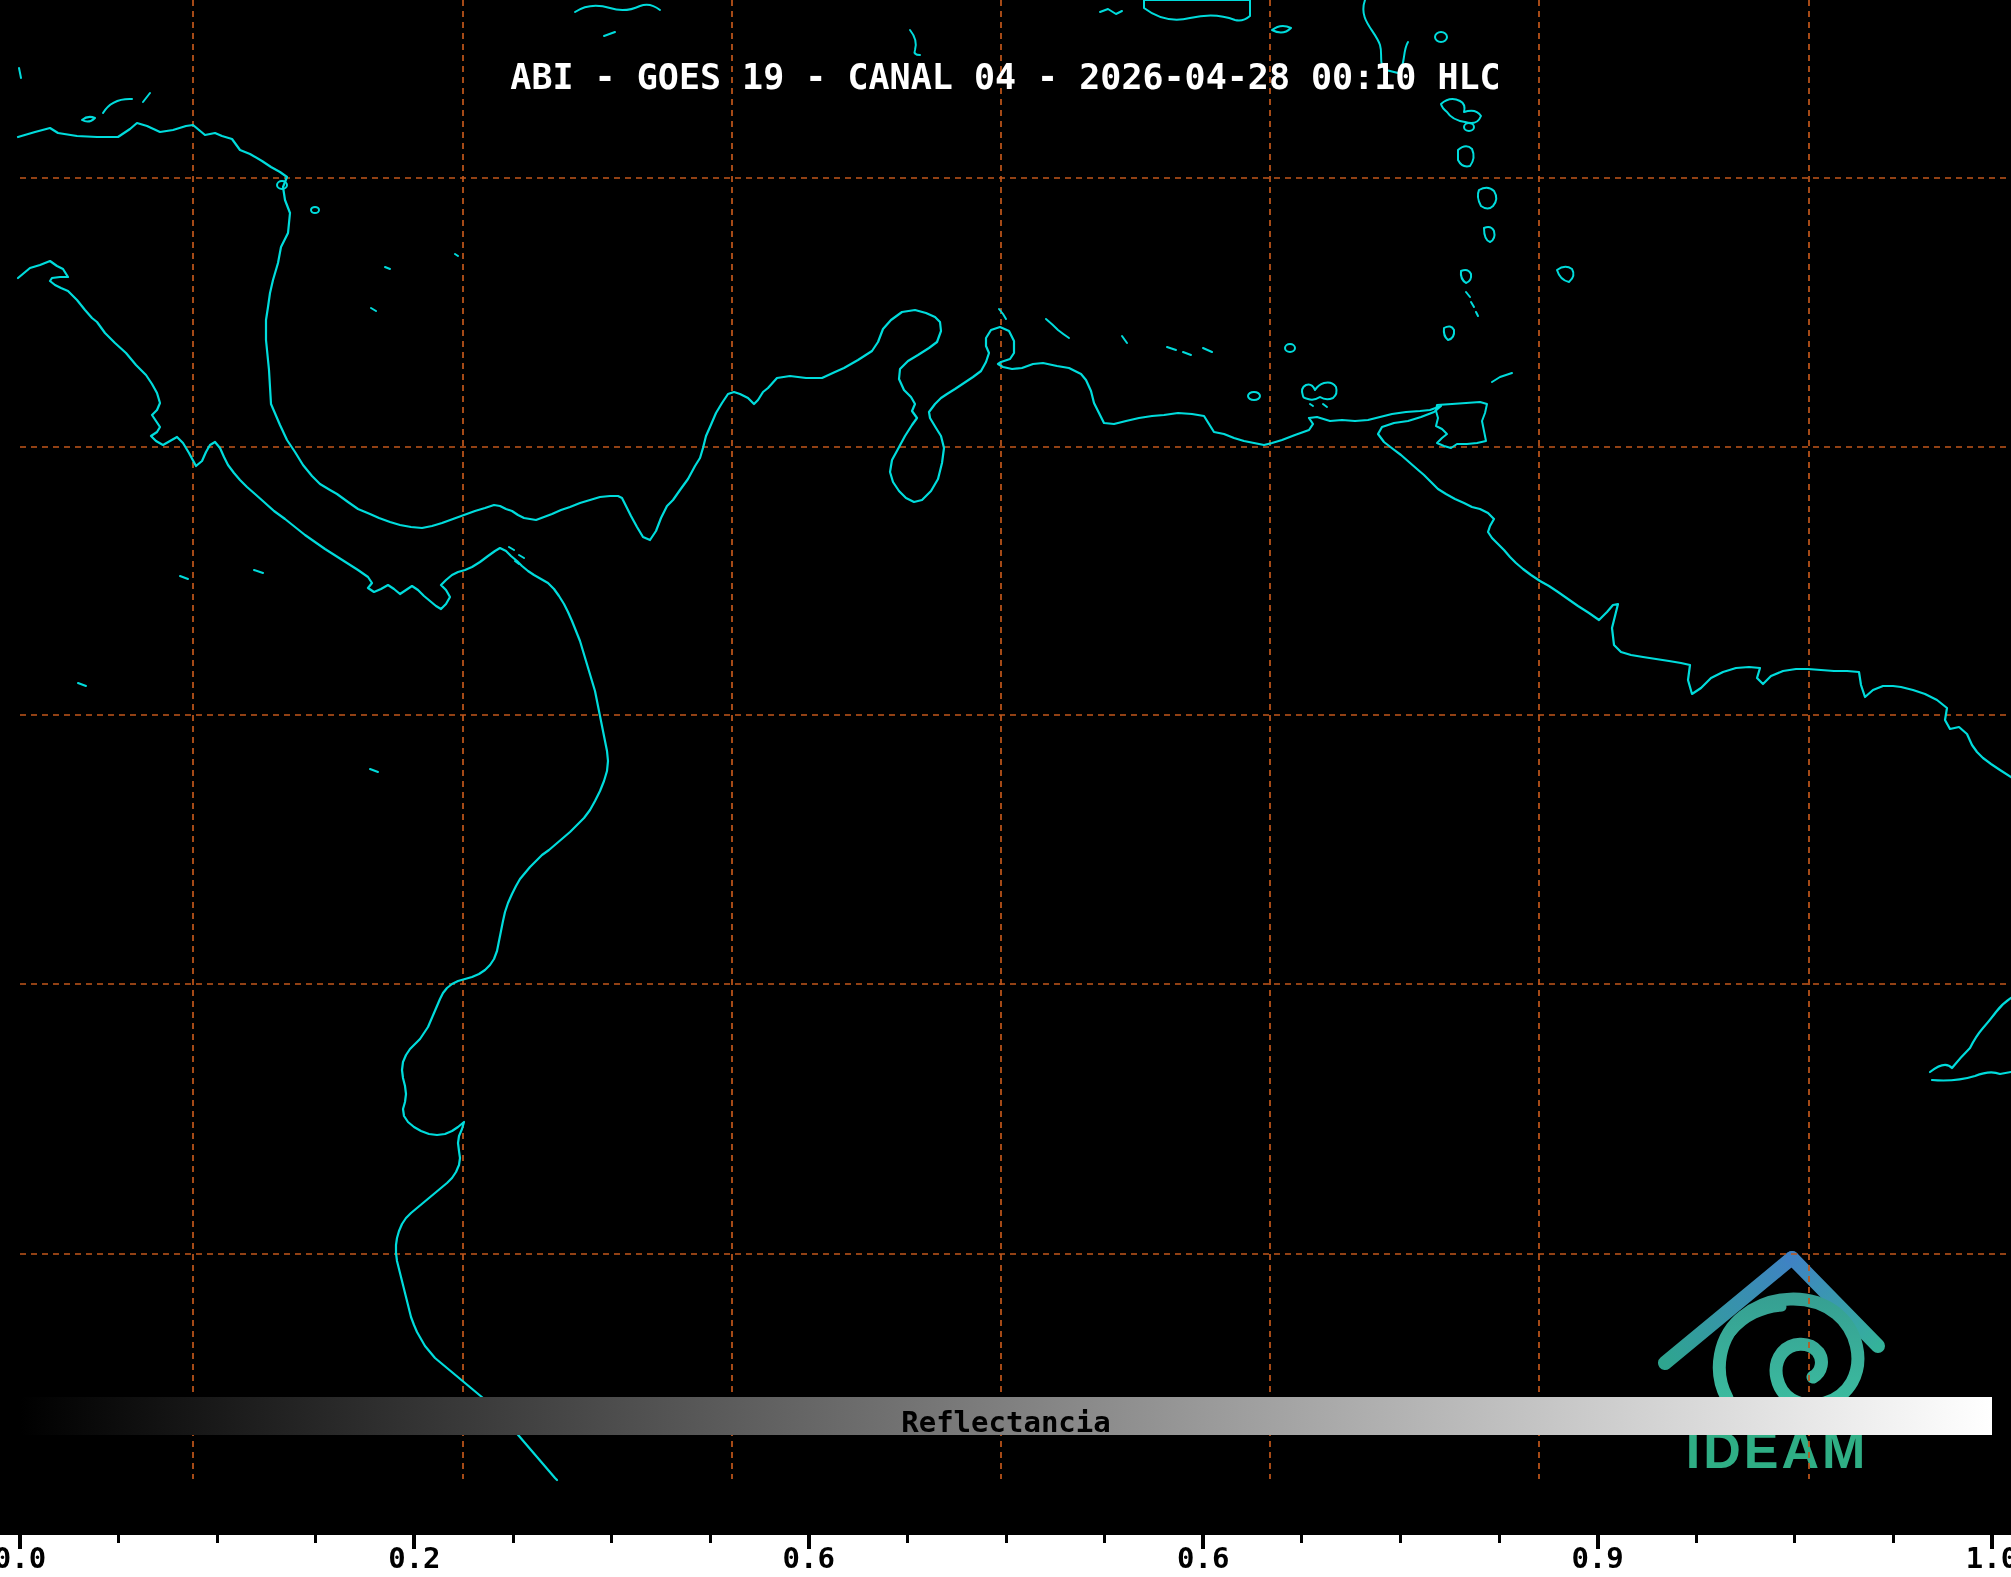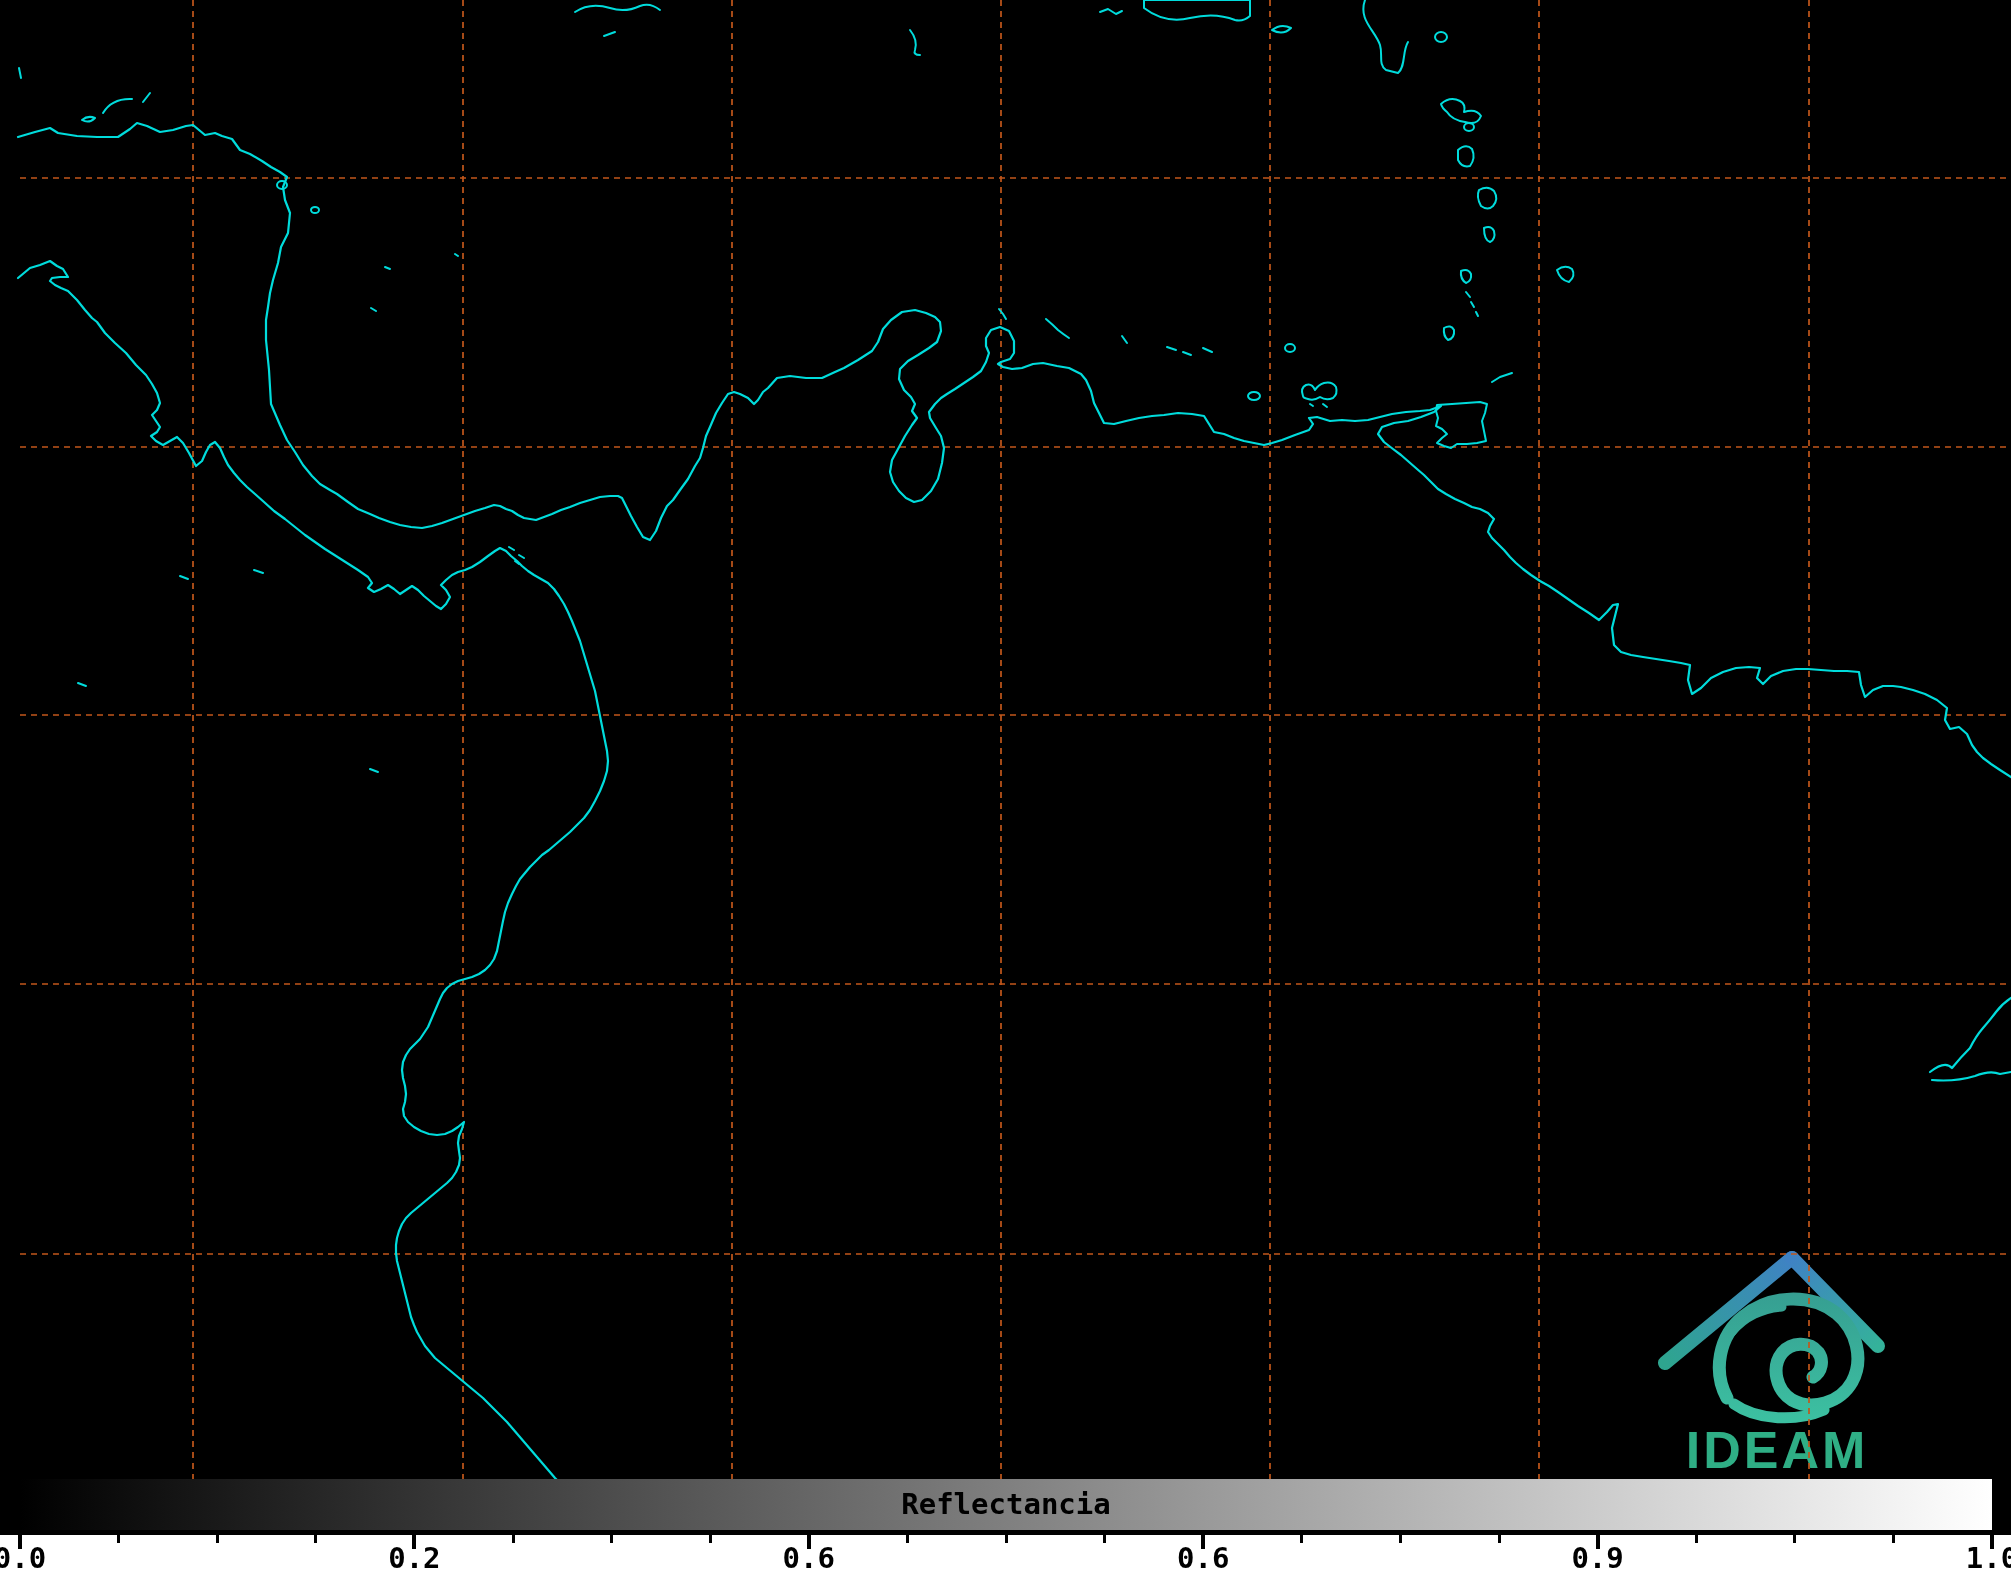--- a/index.html
+++ b/index.html
@@ -1,21 +1,21 @@
 <!DOCTYPE html>
 <html><head>
 <meta charset="utf-8">
 <style>
   html,body{margin:0;padding:0;background:#000;}
   .stage{position:relative;width:2011px;height:1577px;background:#000;overflow:hidden;
          font-family:"DejaVu Sans Mono",monospace;}
   .map-title{position:absolute;left:0;top:57px;width:2011px;text-align:center;
              color:#fff;font-size:35px;font-weight:700;letter-spacing:0px;}
   svg{position:absolute;left:0;top:0;}
-  .colorbar{position:absolute;left:20px;top:1479px;width:1972px;height:51px;
+  .colorbar{position:absolute;left:20px;top:1397px;width:1972px;height:38px;
             background:linear-gradient(to right,#000000,#ffffff);text-decoration:underline;}
   .colorbar-label{position:absolute;left:0;top:0;width:100%;height:51px;line-height:51px;
             text-align:center;color:#000;font-size:29px;font-weight:700;}
   .axis-spine{position:absolute;left:18px;top:1530px;width:1976px;height:5px;background:#000;}
   .axis-strip{position:absolute;left:0;top:1535px;width:2011px;height:42px;background:#fff;}
   .tick{position:absolute;background:#000;}
   .tick-label{position:absolute;top:1541px;color:#000;font-size:29px;font-weight:700;
               transform:translateX(-50%);white-space:nowrap;}
   .logo-text{font-family:"Liberation Sans",sans-serif;font-weight:bold;}
 </style>
@@ -111,20 +111,21 @@
       <path d="M1167,347 L1176,350" stroke="#00dcdc" stroke-width="2" fill="none" stroke-linejoin="round" stroke-linecap="round"></path>
       <path d="M1183,352 L1191,355" stroke="#00dcdc" stroke-width="2" fill="none" stroke-linejoin="round" stroke-linecap="round"></path>
       <path d="M1203,348 L1212,352" stroke="#00dcdc" stroke-width="2" fill="none" stroke-linejoin="round" stroke-linecap="round"></path>
       <path d="M1248,396 a6,4 0 1 0 12,0 a6,4 0 1 0 -12,0" stroke="#00dcdc" stroke-width="2" fill="none" stroke-linejoin="round" stroke-linecap="round"></path>
       <path d="M1285,348 a5,4 0 1 0 10,0 a5,4 0 1 0 -10,0" stroke="#00dcdc" stroke-width="2" fill="none" stroke-linejoin="round" stroke-linecap="round"></path>
       <path d="M1303,396 Q1300,388 1306,385 Q1312,383 1315,390 Q1318,385 1324,383 Q1332,381 1336,387 Q1338,394 1333,398 Q1326,401 1320,397 Q1314,401 1308,399 Q1303,398 1303,396 Z" stroke="#00dcdc" stroke-width="2" fill="none" stroke-linejoin="round" stroke-linecap="round"></path>
       <path d="M1310,404 L1313,406" stroke="#00dcdc" stroke-width="2" fill="none" stroke-linejoin="round" stroke-linecap="round"></path>
       <path d="M1323,404 L1327,407" stroke="#00dcdc" stroke-width="2" fill="none" stroke-linejoin="round" stroke-linecap="round"></path>
     </svg>
 
+  <div class="map-title">ABI - GOES 19 - CANAL 04 - 2026-04-28 00:10 HLC</div>
 
   <div class="colorbar">
     <div class="colorbar-label">Reflectancia</div>
   </div>
   <div class="axis-spine"></div>
   <div class="axis-strip"></div>
   <div id="ticks">
       <div class="tick" style="left: 18px; top: 1535px; width: 4px; height: 14px;"></div>
       <div class="tick-label" style="left: 20px;">0.0</div>
       <div class="tick" style="left: 117.1px; top: 1535px; width: 3px; height: 8px;"></div>

